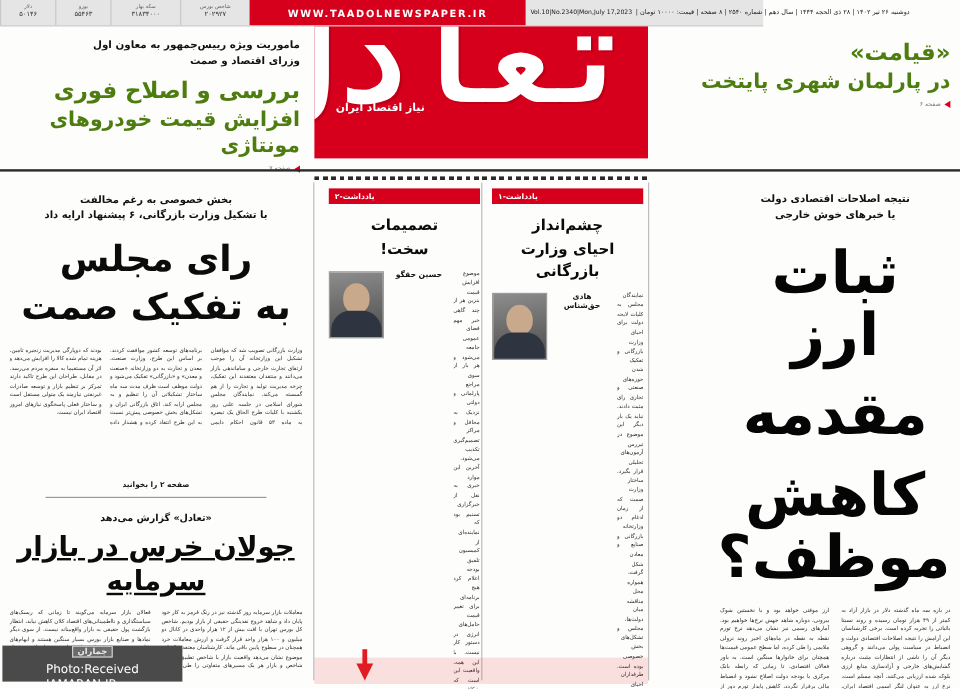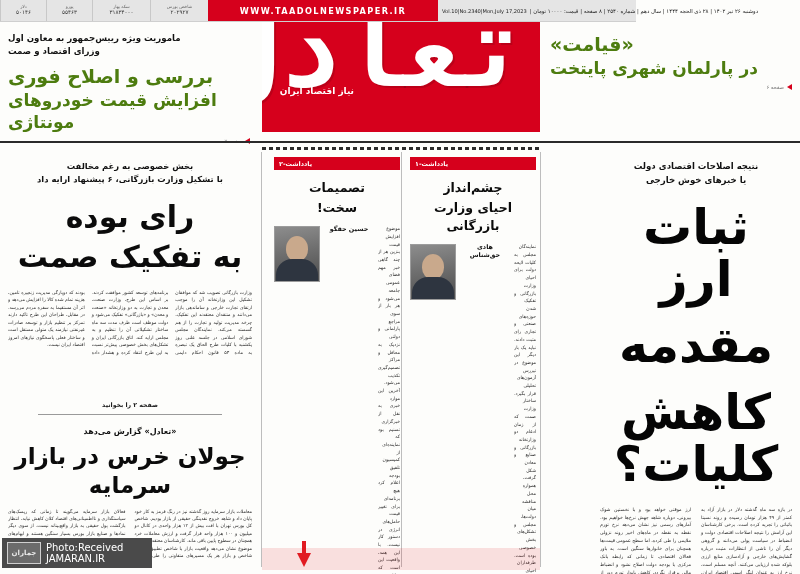--- a/index.html
+++ b/index.html
@@ -89,21 +89,21 @@
     right: 186px; bottom: 36px;
     font-size: 9px; color: #ffffff; font-weight: bold;
     white-space: nowrap;
   }
 
   
   .teaser {
     position: absolute; top: 4px;
     width: 258px; height: 112px;
     padding: 6px 8px 0 8px;
-    text-align: left;
+    text-align: right;
     display: flex; flex-direction: column; justify-content: flex-start;
   }
   .teaser.right { right: 0; }
   .teaser.left  { left: 0; }
   .teaser .kicker {
     font-size: 8.6px; color: #111; line-height: 1.5;
     font-weight: bold; margin-bottom: 6px;
   }
   .teaser .big {
     font-size: 19px; color: #4d7c0f; font-weight: bold;
@@ -167,37 +167,38 @@
   .thin-line {
     height: 1px; background: #9a9a9a; margin: 6px 30px 0 30px;
   }
 
   .report-kicker {
     margin-top: 12px; text-align: center;
     font-size: 8px; font-weight: bold; color: #111;
   }
   .report-head {
     text-align: center; font-size: 23px; font-weight: bold;
-    color: #0b0b0b; line-height: 1.25; margin-top: 6px;
+    color: #0b0b0b; line-height: 1.25; margin-top: 6px; text-decoration: underline;
   }
   .report-body {
     margin-top: 8px;
     column-count: 2; column-gap: 9px;
     font-size: 4.6px; line-height: 1.62; color: #2a2a2a;
     text-align: justify; height: 78px; overflow: hidden;
   }
 
   
   .photo-credit {
     position: absolute; left: 2px; bottom: 2px;
     width: 150px; height: 30px;
     background: #4a4a4a;
     display: flex; align-items: center; gap: 5px;
     padding: 0 5px;
     direction: ltr;
+    flex-direction: column;
   }
   .jamaran-logo {
     width: 34px; height: 22px;
     border: 1px solid #cfcfcf;
     background: #6b6b6b;
     display: flex; align-items: center; justify-content: center;
     font-size: 7px; color: #e9e9e9; font-weight: bold;
   }
   .credit-lines { display: flex; flex-direction: column; line-height: 1.15; }
   .credit-lines span { color: #ffffff; font-size: 10px; font-weight: normal; }
@@ -359,21 +360,21 @@
   <div class="main-rule"></div>
   <div class="dash-rule"></div>
 
   <div class="col-sep" style="left:261px; top:152px; height:415px;"></div>
   <div class="col-sep" style="left:401px; top:152px; height:415px;"></div>
   <div class="col-sep" style="left:540px; top:152px; height:415px;"></div>
 
   <div class="left-col">
     <div class="left-kicker" style="white-space:pre-line">بخش خصوصی به رغم مخالفت
 با تشکیل وزارت بازرگانی، ۶ پیشنهاد ارایه داد</div>
-    <div class="left-head">رای بوده</div>
+    <div class="left-head">رای مجلس</div>
     <div class="left-head" style="margin-top:2px">به تفکیک صمت</div>
     <div class="left-body">وزارت بازرگانی تصویب شد که موافقان تشکیل این وزارتخانه آن را موجب ارتقای تجارت خارجی و ساماندهی بازار می‌دانند و منتقدان معتقدند این تفکیک، چرخه مدیریت تولید و تجارت را از هم گسسته می‌کند. نمایندگان مجلس شورای اسلامی در جلسه علنی روز یکشنبه با کلیات طرح الحاق یک تبصره به ماده ۵۳ قانون احکام دایمی برنامه‌های توسعه کشور موافقت کردند. بر اساس این طرح، وزارت صنعت، معدن و تجارت به دو وزارتخانه «صنعت و معدن» و «بازرگانی» تفکیک می‌شود و دولت موظف است ظرف مدت سه ماه ساختار تشکیلاتی آن را تنظیم و به مجلس ارایه کند. اتاق بازرگانی ایران و تشکل‌های بخش خصوصی پیش‌تر نسبت به این طرح انتقاد کرده و هشدار داده بودند که دوپارگی مدیریت زنجیره تامین، هزینه تمام شده کالا را افزایش می‌دهد و اثر آن مستقیما به سفره مردم می‌رسد. در مقابل، طراحان این طرح تاکید دارند تمرکز بر تنظیم بازار و توسعه صادرات غیرنفتی نیازمند یک متولی مستقل است و ساختار فعلی پاسخگوی نیازهای امروز اقتصاد ایران نیست.</div>
     <div class="left-pageref">صفحه ۲ را بخوانید</div>
     <div class="thin-line"></div>
 
     <div class="report-kicker">«تعادل» گزارش می‌دهد</div>
     <div class="report-head">جولان خرس در بازار سرمایه</div>
     <div class="report-body">معاملات بازار سرمایه روز گذشته نیز در رنگ قرمز به کار خود پایان داد و شاهد خروج نقدینگی حقیقی از بازار بودیم. شاخص کل بورس تهران با افت بیش از ۱۲ هزار واحدی در کانال دو میلیون و ۱۰۰ هزار واحد قرار گرفت و ارزش معاملات خرد همچنان در سطوح پایین باقی ماند. کارشناسان معتقدند که این موضوع نشان می‌دهد واقعیت بازار با شاخص تطبیق ندارد و شاخص و بازار هر یک مسیرهای متفاوتی را طی می‌کنند. فعالان بازار سرمایه می‌گویند تا زمانی که ریسک‌های سیاستگذاری و نااطمینانی‌های اقتصاد کلان کاهش نیابد، انتظار بازگشت پول حقیقی به بازار واقع‌بینانه نیست. از سوی دیگر نماد‌ها و صنایع بازار بورس بسیار سنگین هستند و ابهام‌های شاخص در محدوده ۲ میلیون باقی مانده و میزان افت بیش از ۳ درصدی را است.</div>
 
     <div class="photo-credit">
@@ -403,21 +404,21 @@
     <div class="note-author">حسین حقگو</div>
     <div class="note-body">موضوع افزایش قیمت بنزین هر از چند گاهی خبر مهم فضای عمومی جامعه می‌شود و هر بار از سوی مراجع پارلمانی و دولتی نزدیک به محافل و مراکز تصمیم‌گیری تکذیب می‌شود. آخرین این موارد خبری به نقل از خبرگزاری تسنیم بود که نماینده‌ای از کمیسیون تلفیق بودجه اعلام کرد هیچ برنامه‌ای برای تغییر قیمت حامل‌های انرژی در دستور کار نیست. با این همه، واقعیت این است که شکاف میان قیمت تکلیفی و قیمت تمام شده سوخت، سالانه منابع هنگفتی را به شکل یارانه پنهان از اقتصاد کشور خارج می‌کند و مصرف بی‌رویه را دامن می‌زند. تصمیم‌گیری در این حوزه به یک بسته سیاستی جامع نیاز دارد که در آن سازوکار جبرانی برای دهک‌های پایین درآمدی، توسعه حمل و نقل عمومی و شفاف‌سازی مصارف، همزمان دیده شود. در غیر این صورت، هر اصلاح قیمتی بدون پشتوانه اجتماعی، به تکرار تجربه‌های تلخ گذشته می‌انجامد. شاید اظهارات مدیر سلسله هوشمند سوخت بود که گفته بود طرح ارزیابی تخصصی به همین موضوع بازمی‌گردد و ناگزیر باید زمینه‌های اقناع افکار عمومی پیش از هر اقدامی فراهم شود.</div>
 
   </div>
 
   <div class="right-col">
     <div class="right-kicker" style="white-space:pre-line">نتیجه اصلاحات اقتصادی دولت
 یا خبرهای خوش خارجی</div>
     <div class="right-head">ثبات ارز</div>
     <div class="right-head l2">مقدمه</div>
-    <div class="right-head l3">کاهش کلیات؟</div>
+    <div class="right-head l3">کاهش موظف؟</div>
     <div class="right-body">در بازه سه ماه گذشته دلار در بازار آزاد به کمتر از ۴۹ هزار تومان رسیده و روند نسبتا باثباتی را تجربه کرده است. برخی کارشناسان این آرامش را نتیجه اصلاحات اقتصادی دولت و انضباط در سیاست پولی می‌دانند و گروهی دیگر آن را ناشی از انتظارات مثبت درباره گشایش‌های خارجی و آزادسازی منابع ارزی بلوکه شده ارزیابی می‌کنند. آنچه مسلم است، نرخ ارز به عنوان لنگر اسمی اقتصاد ایران، مهم‌ترین متغیر اثرگذار بر انتظارات تورمی است و هر گونه ثبات پایدار در آن می‌تواند مسیر کاهش تورم را هموار کند. با این حال کارشناسان هشدار می‌دهند که تداوم این ثبات در گرو کنترل کسری بودجه، مهار رشد نقدینگی و بازگشت درآمدهای نفتی به چرخه اقتصاد است. در غیر این صورت، آرامش کنونی بازار ارز موقتی خواهد بود و با نخستین شوک بیرونی، دوباره شاهد جهش نرخ‌ها خواهیم بود. آمارهای رسمی نیز نشان می‌دهد نرخ تورم نقطه به نقطه در ماه‌های اخیر روند نزولی ملایمی را طی کرده، اما سطح عمومی قیمت‌ها همچنان برای خانوارها سنگین است. به باور فعالان اقتصادی، تا زمانی که رابطه بانک مرکزی با بودجه دولت اصلاح نشود و انضباط مالی برقرار نگردد، کاهش پایدار تورم دور از دسترس خواهد ماند. بدان واکنش نشان می‌دهند؛ نزدیک به یک دهه تجربه تعلیق و ابرتضمینی از سمت نمایندگان ویژه امور یکتا در امور ایران، در گزارشی غنی‌سازی اورانیوم را تا سال برخی بندهای غرب در نوامبر می‌رسید.</div>
 
   </div>
 
   <div class="highlight-band"></div>
   <div class="cursor-mark-tail"></div>
   <div class="cursor-mark"></div>
 
 </div>
 

